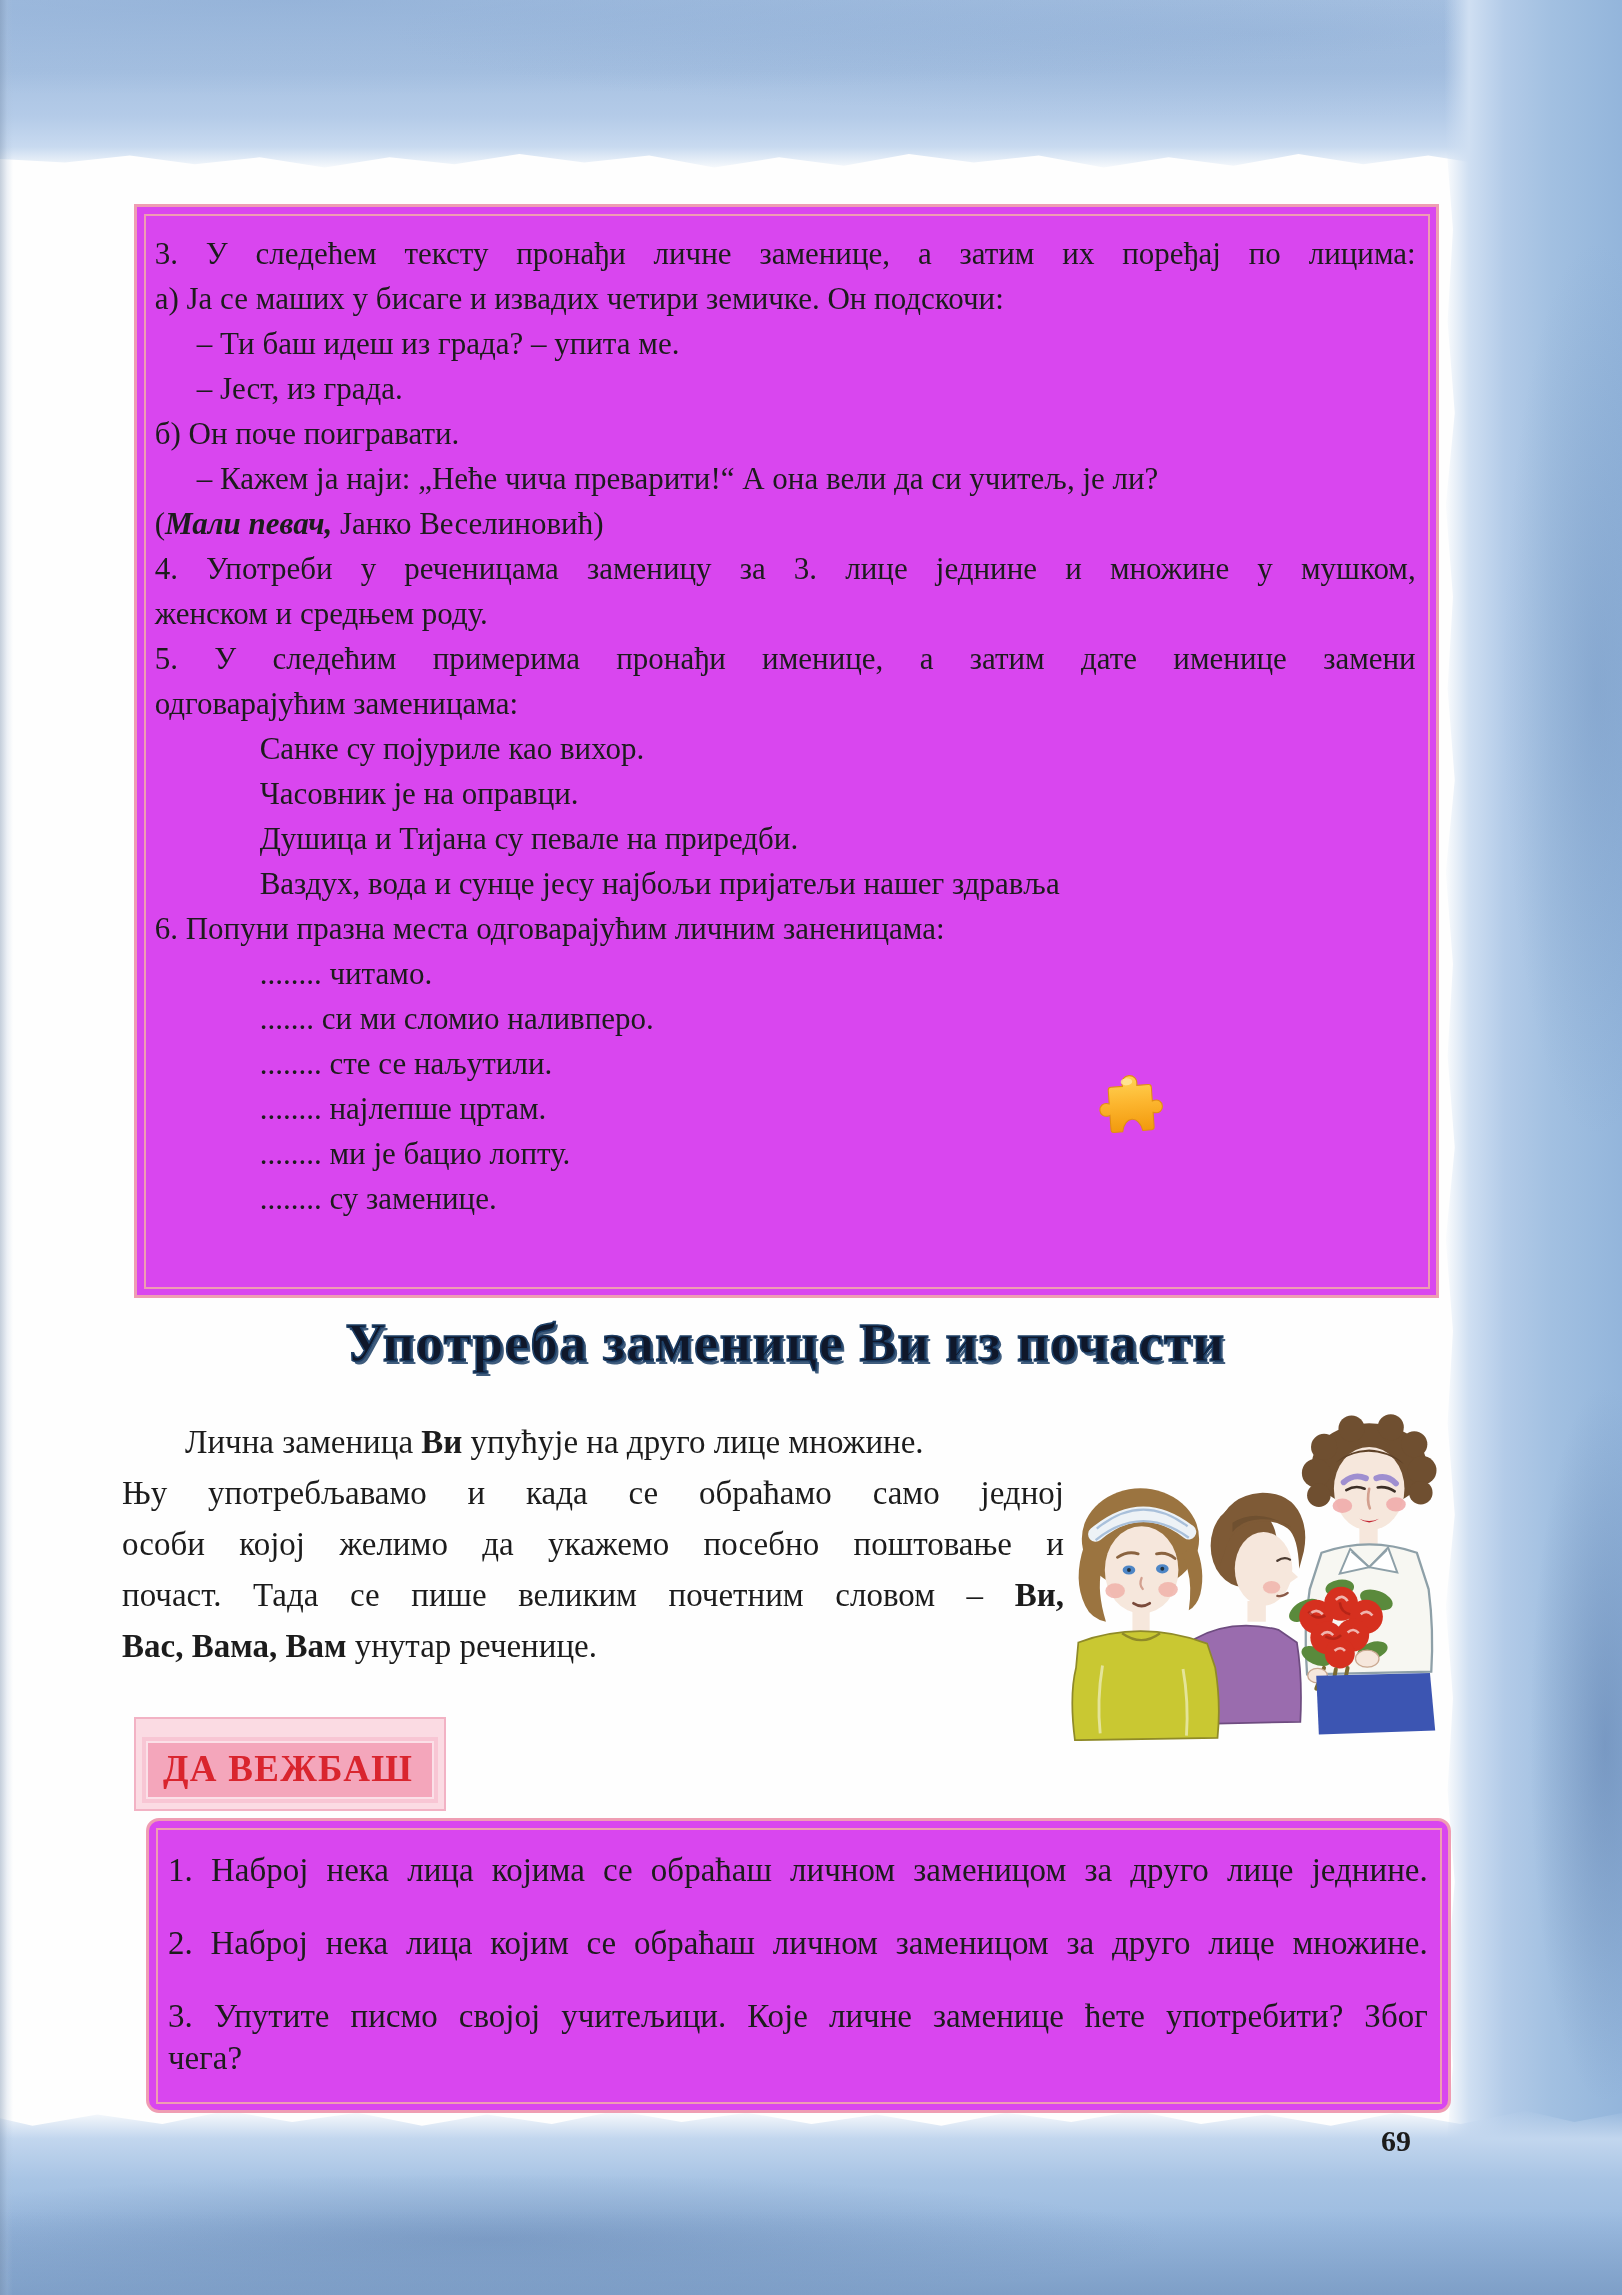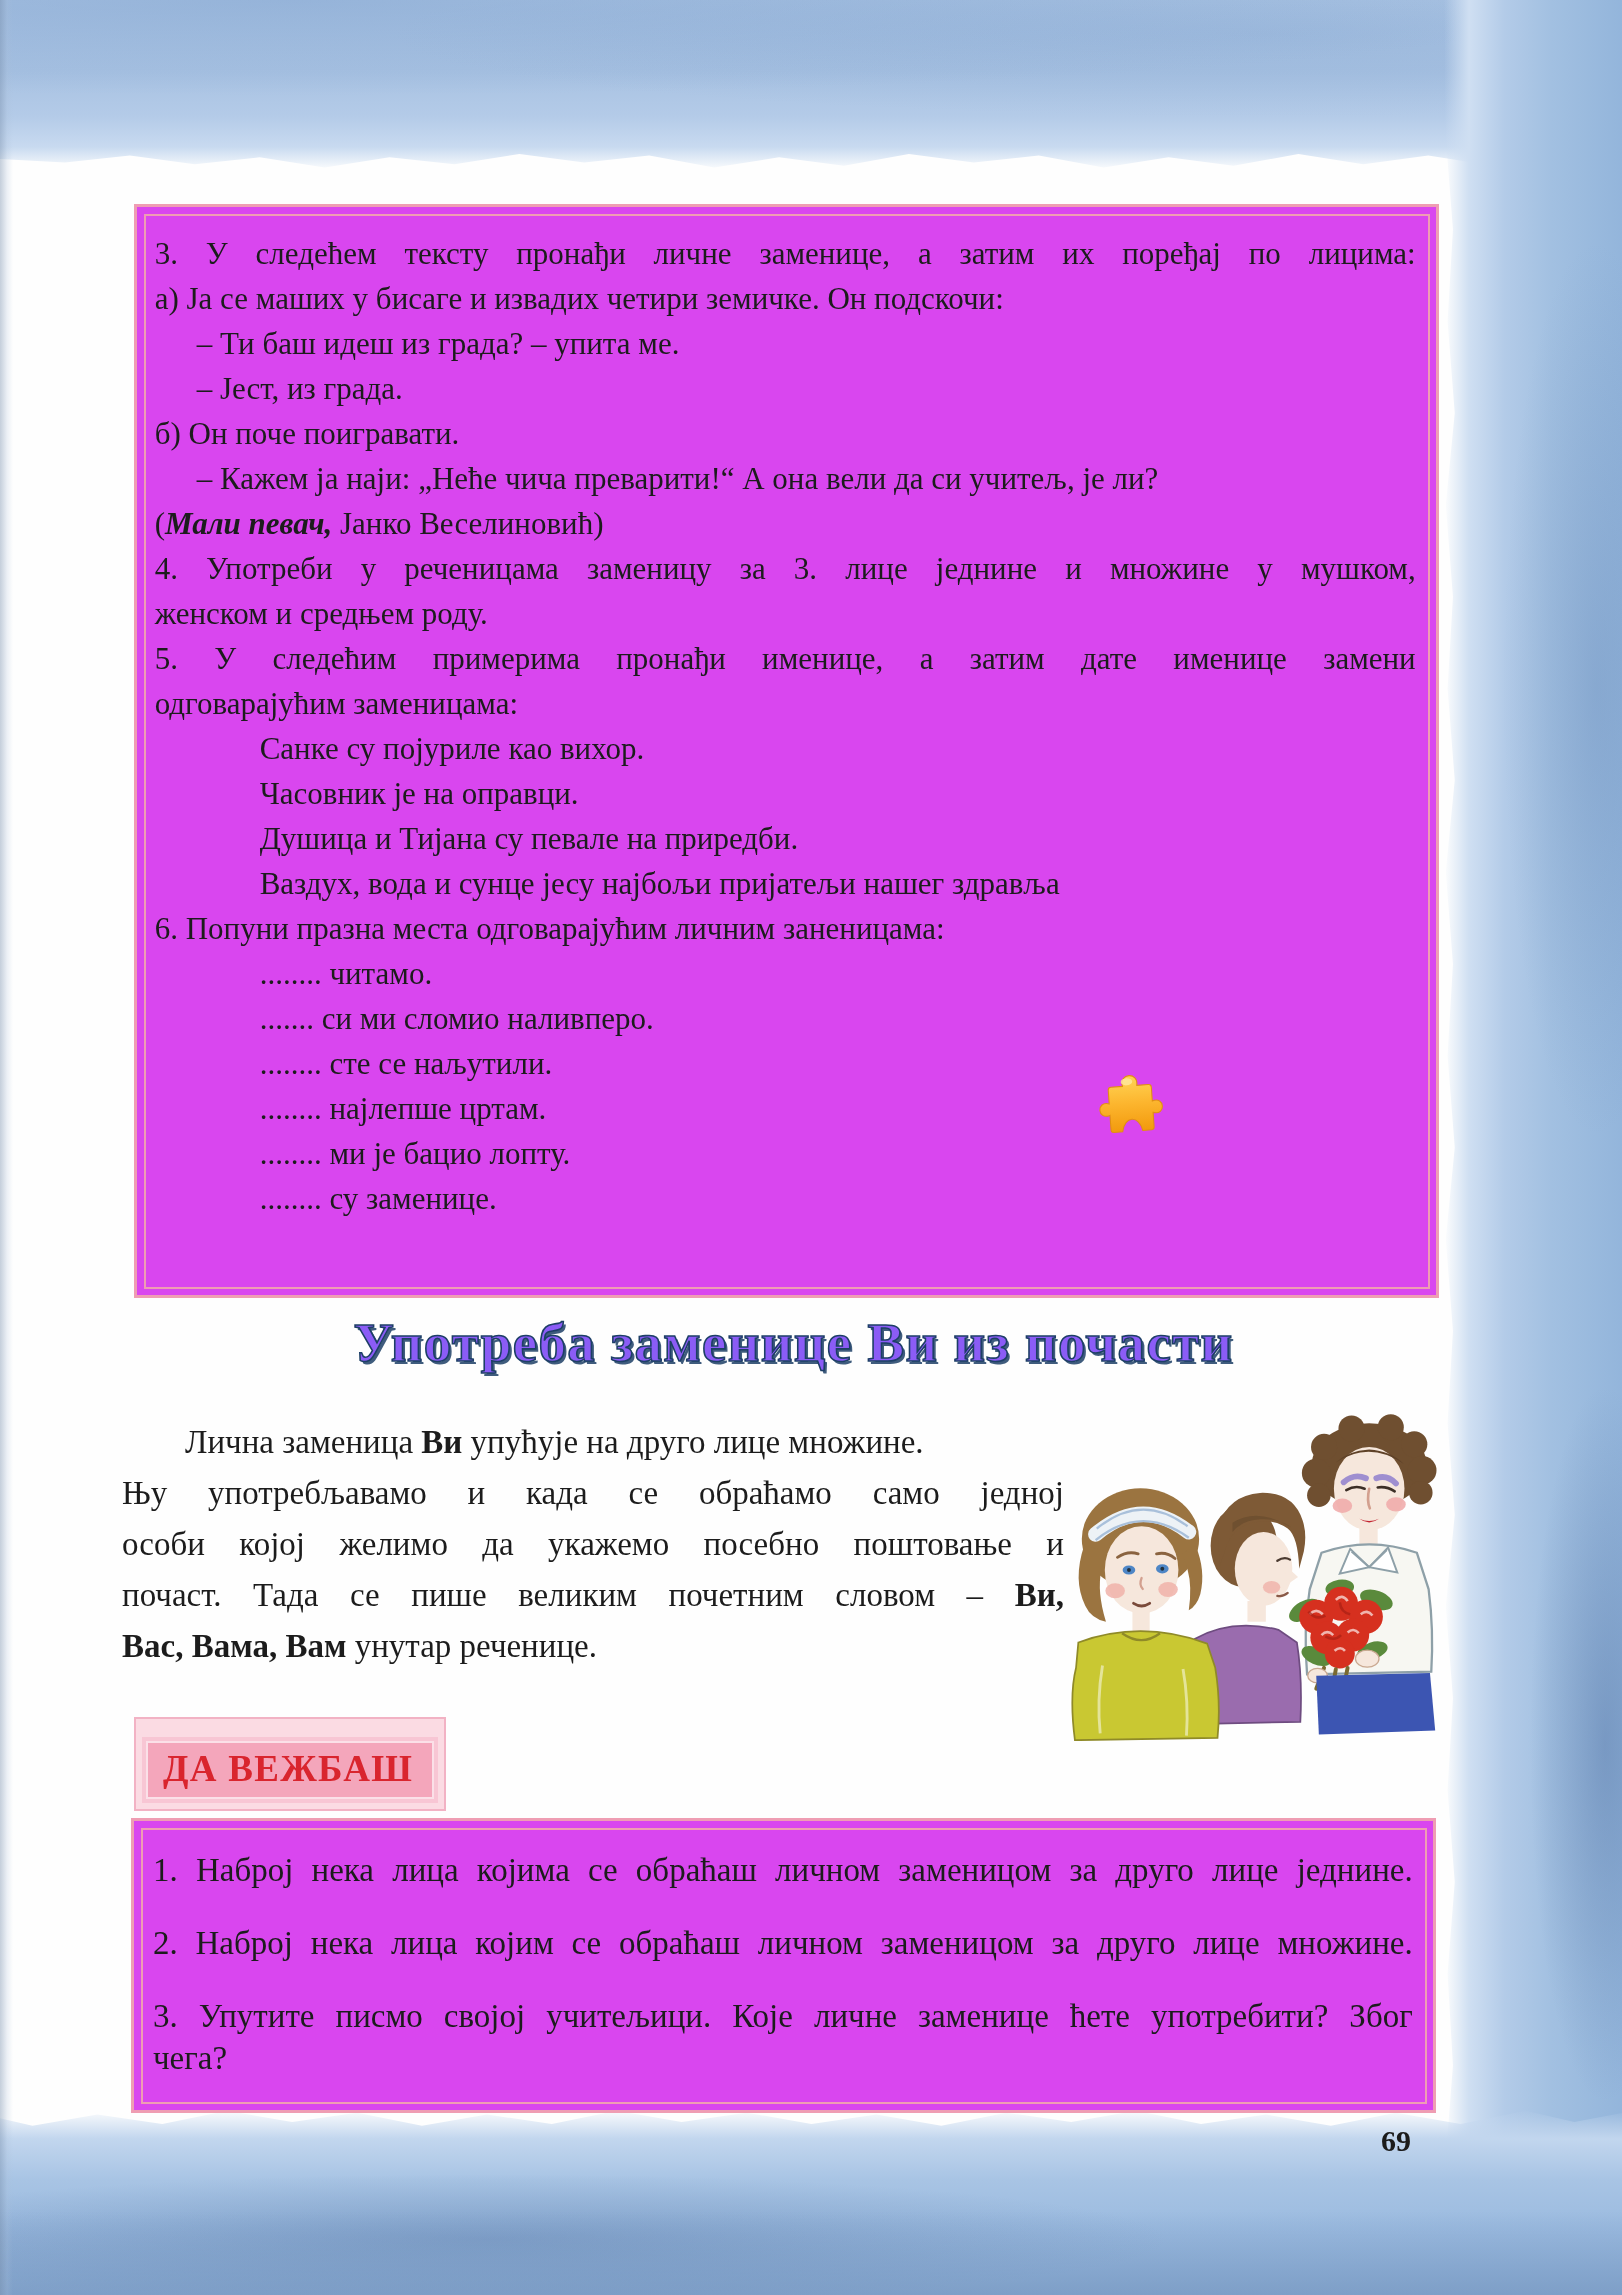--- a/index.html
+++ b/index.html
@@ -35,36 +35,36 @@
   }
   .wc-left{
     left:0; top:0; width:13px; height:100%;
     background:linear-gradient(90deg, rgba(126,148,176,.45), rgba(170,190,215,.22) 55%, rgba(255,255,255,0));
   }
   
   .pink-box{position:absolute; z-index:2; background:#d946ef; border:3.3px solid #ef9db3;}
   .pink-box .inner{position:absolute; left:6.5px; top:6.5px; right:6.5px; bottom:6.5px; border:2.6px solid #ef9db3;}
   .box1{left:134px; top:204px; width:1299px; height:1088px;}
   .box1 .content{position:absolute; inset:0; padding:15.7px 11.8px 0 9.2px;}
-  .box2{left:131px; top:1818px; width:1299px; height:289px;}
+  .box2{left:146px; top:1818px; width:1299px; height:289px;border-radius:13px;}
   .box2 .content{position:absolute; inset:0; padding:19.6px 11.8px 0 10.5px;}
   .line{font-size:31px; line-height:45px; white-space:nowrap;}
   .box2 .line{font-size:33px; line-height:42px; margin-bottom:31px;}
   .justify{white-space:normal; text-align:justify; text-align-last:justify; text-justify:inter-word;}
   .center{white-space:normal;}
   .dash{padding-left:42px;}
   .list{padding-left:105px;}
   .tight{margin-bottom:0 !important;}
   .bi{font-weight:bold; font-style:italic;}
   .b{font-weight:bold;}
   
   .heading{
-    position:absolute; z-index:2; left:144px; top:1311px; width:1299px; margin:0;
+    position:absolute; z-index:2; left:136px; top:1311px; width:1299px; margin:0;
     text-align:center; font-size:55px; font-weight:bold; letter-spacing:1.3px;
-    color:#8b5cf6; -webkit-text-stroke:1.6px #1d3f66;
+    color:#0f172a; -webkit-text-stroke:1.6px #1d3f66;
     text-shadow:2.6px 3.3px 0 rgba(29,63,102,.85);
   }
   
   .intro{position:absolute; z-index:2; left:122px; top:1417px; width:942px;}
   .intro .line{font-size:33px; line-height:51px;}
   .intro .line.ind{text-indent:63px;}
   
   .label-outer{
     position:absolute; z-index:3; left:134px; top:1717px;
     border:2px solid #f2b2c4; background:#fbdbe3; padding:5.9px;

